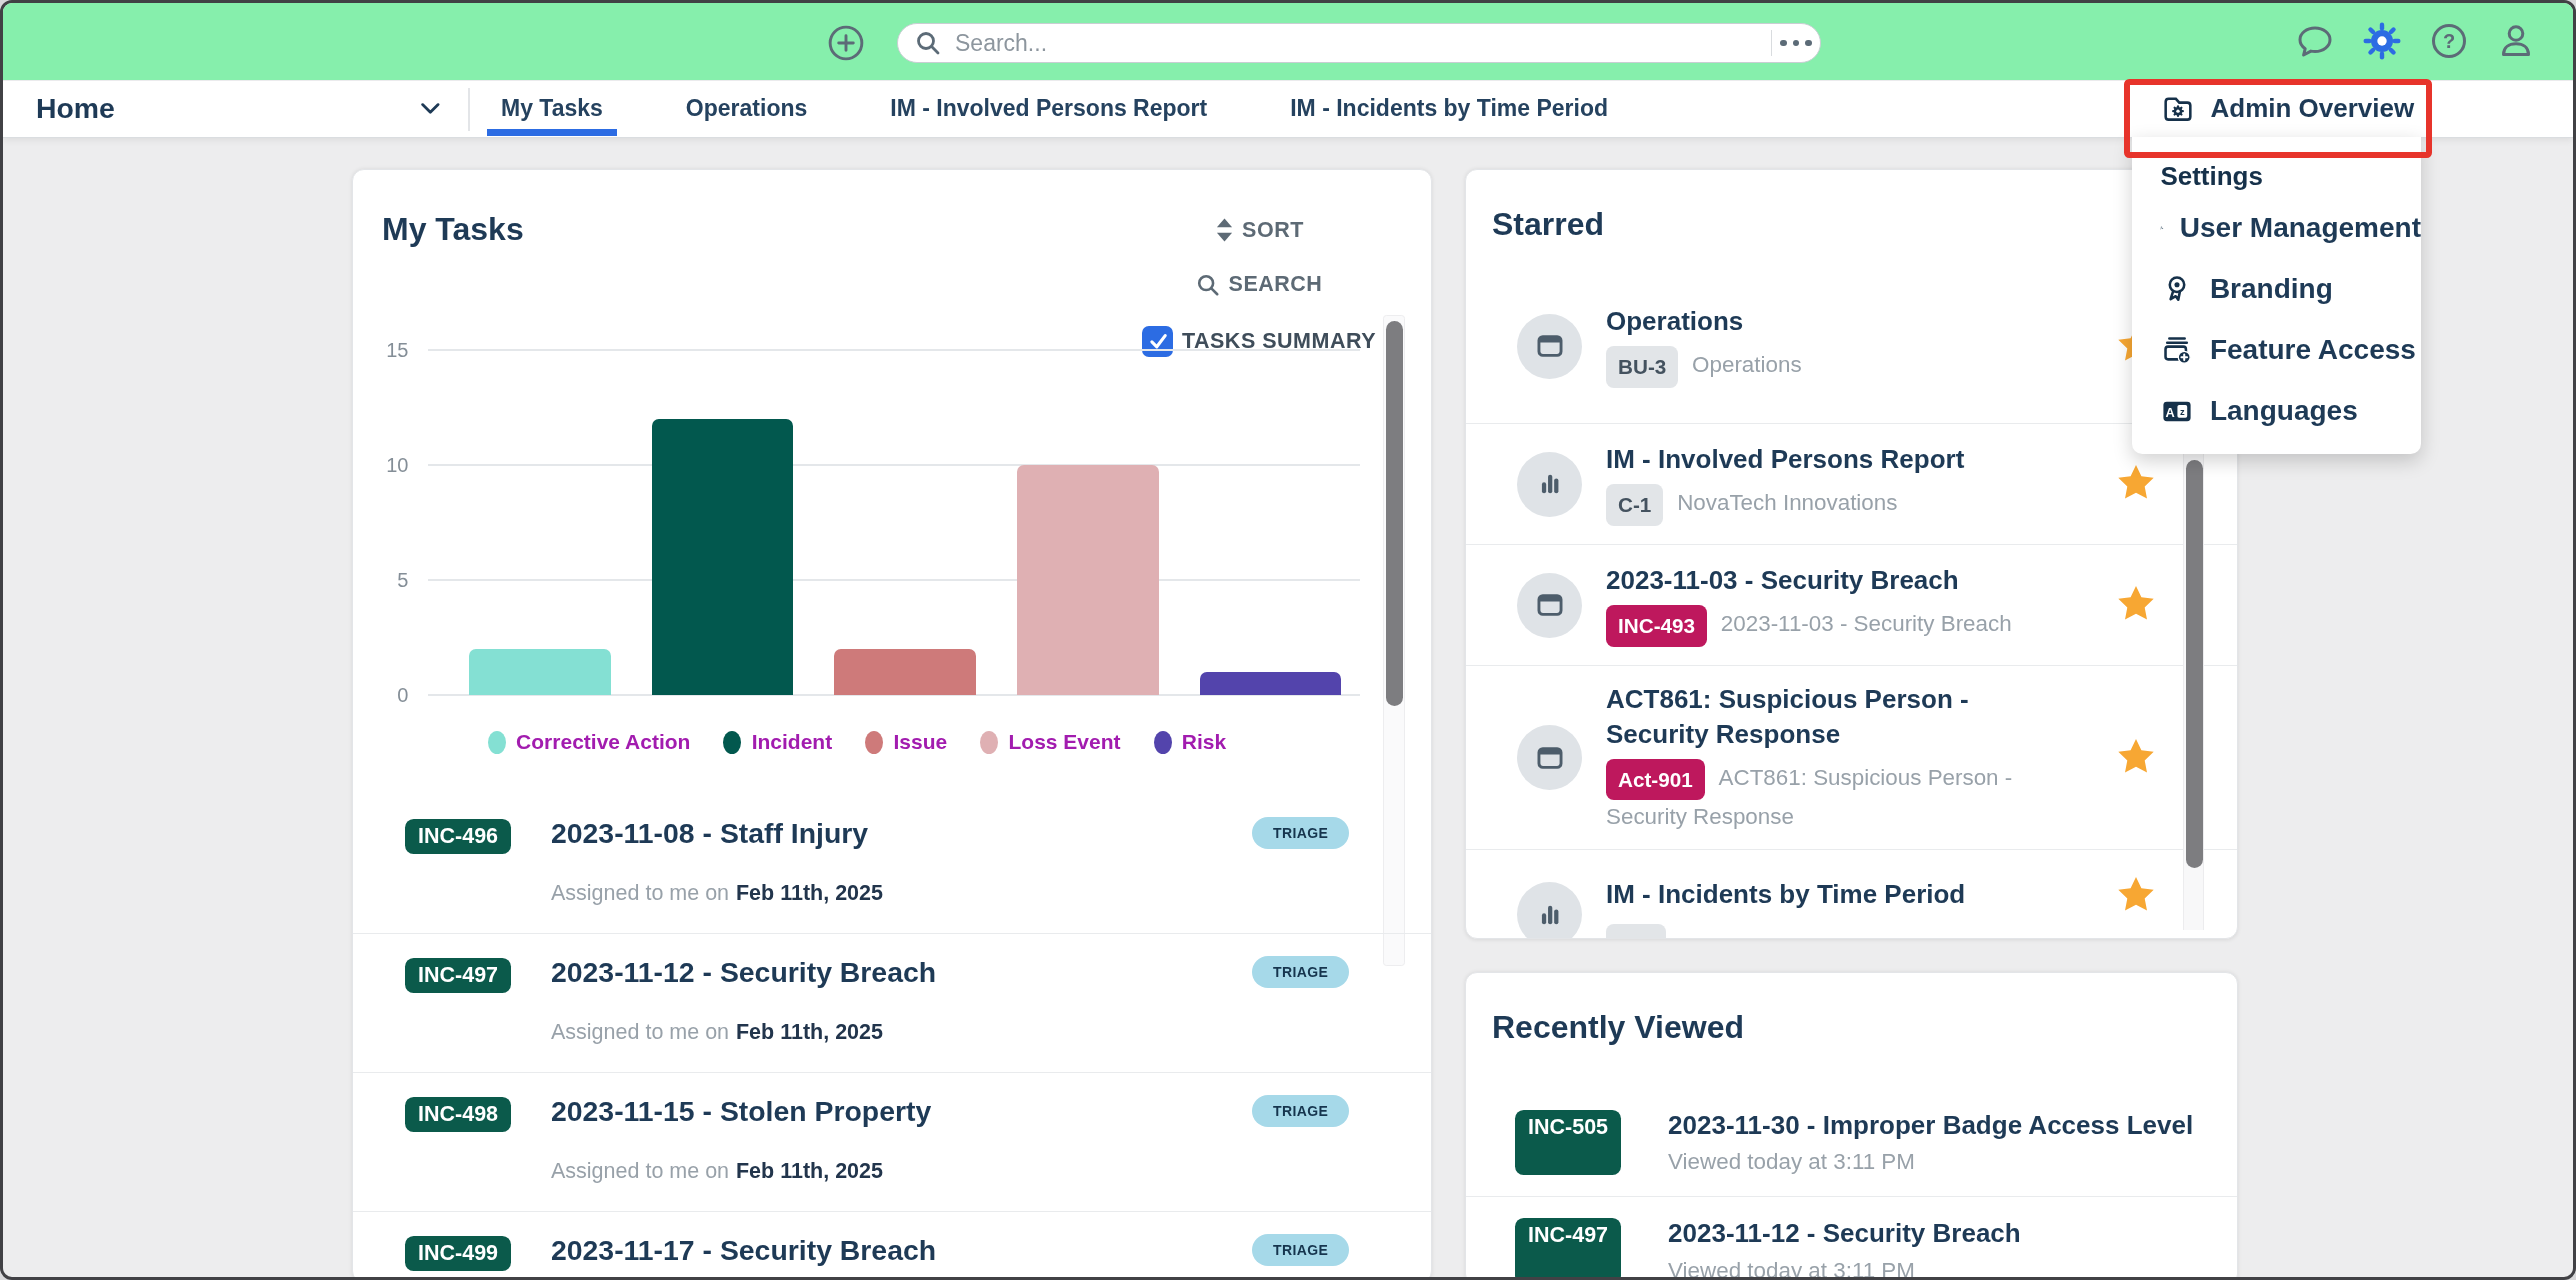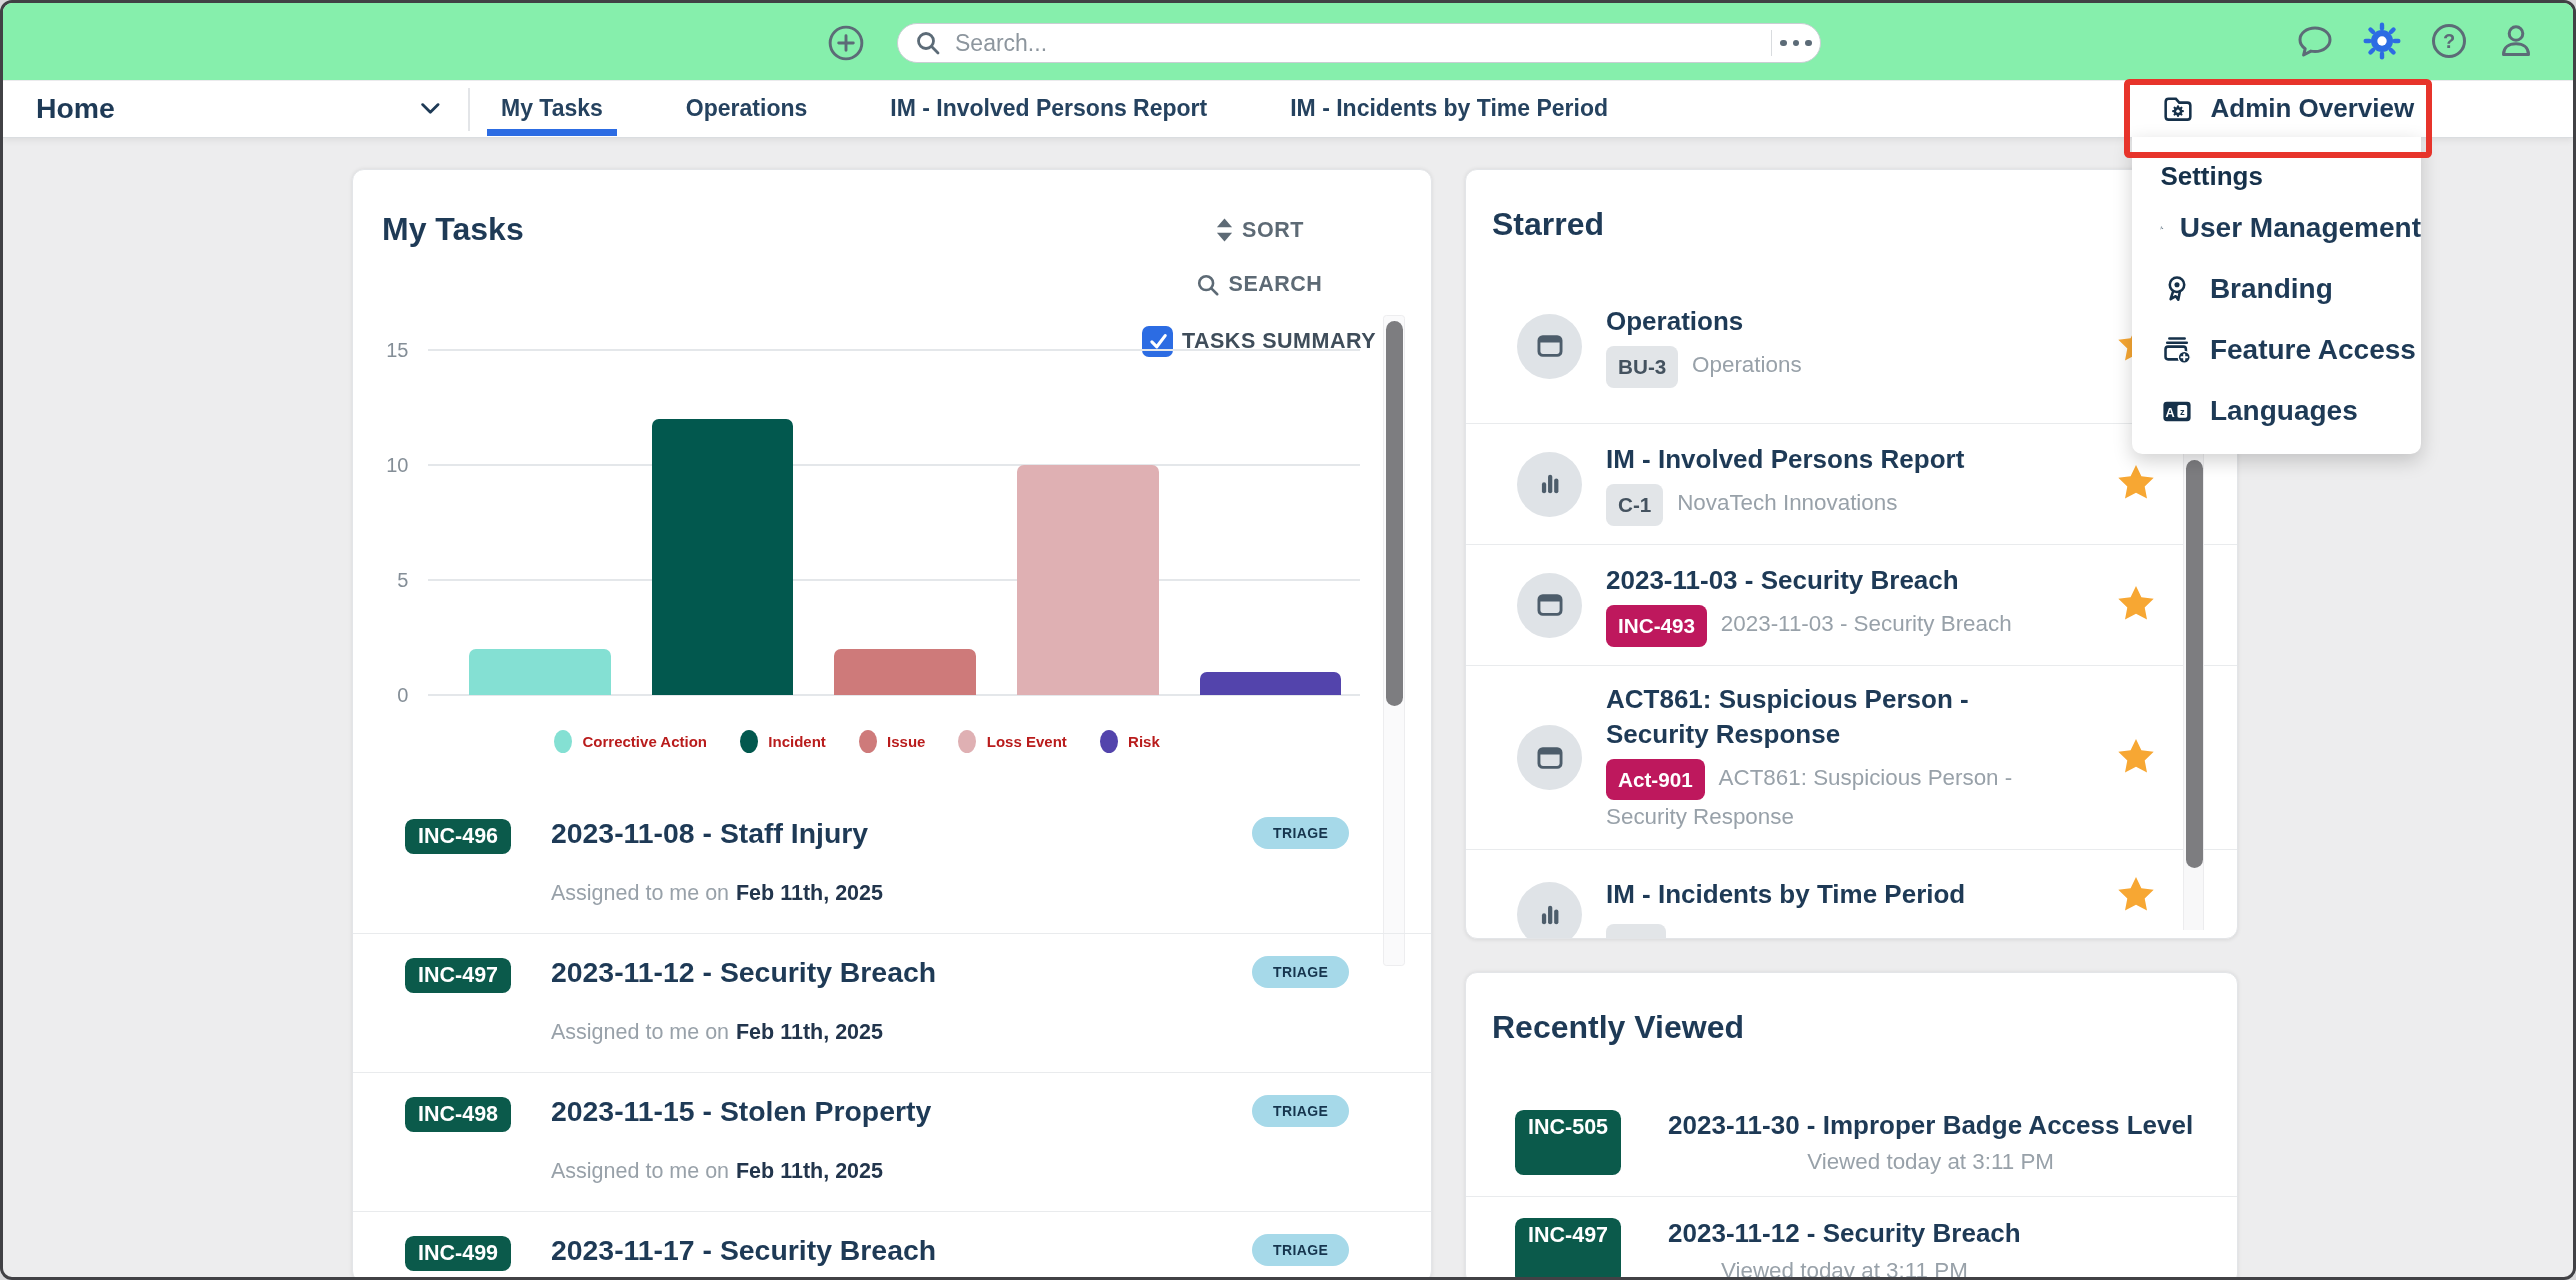--- a/index.html
+++ b/index.html
@@ -41,21 +41,21 @@
   .checkbox{width:31px;height:31px;border-radius:6.9px;background:#2c6ce3;display:flex;align-items:center;justify-content:center;}
   
   #chart-yaxis{position:absolute;left:0;top:180px;width:64px;height:345px;}
   .ytick{position:absolute;right:8.6px;transform:translateY(50%);font-size:20px;color:#848e97;}
   #chart-plot{position:absolute;left:75px;top:180px;width:932px;height:345px;}
   .gridline{position:absolute;left:0;right:0;height:1.7px;background:#e4e7ea;}
   .bar{position:absolute;bottom:0;width:15.2%;border-radius:6.9px 6.9px 0 0;}
   #chart-legend{position:absolute;left:0;top:560px;width:1008px;display:flex;justify-content:center;gap:33px;}
   .legend-item{display:flex;align-items:center;gap:10.3px;cursor:pointer;}
   .legend-dot{width:18px;height:23px;border-radius:50%;}
-  .legend-item span{font-size:15px;font-weight:600;color:#b91c1c;white-space:nowrap;}
+  .legend-item span{font-size:21px;font-weight:600;color:#a21caf;white-space:nowrap;}
   
   .mt-sbtrack{position:absolute;right:26px;top:145px;width:22.4px;height:651px;background:#fafafb;border:0.9px solid #ededef;border-radius:3.4px;}
   .mt-sbthumb{position:absolute;right:28.4px;top:151px;width:17px;height:385px;background:#7d7d80;border-radius:8.6px;}
   
   #task-list{position:absolute;left:0;top:625px;width:1080px;}
   .task-row{position:relative;height:139px;border-bottom:1.7px solid #e9ebed;cursor:pointer;}
   .task-row:last-child{border-bottom:none;}
   .id-badge{display:inline-block;background:#0b5a4b;color:#fff;font-size:21.5px;font-weight:700;padding:5.2px 13px;border-radius:8.6px;white-space:nowrap;}
   .task-row .id-badge{position:absolute;left:52px;top:24px;}
   .task-title{position:absolute;left:198px;top:22.4px;font-size:28.4px;font-weight:600;color:#1e3a56;white-space:nowrap;}
@@ -73,21 +73,21 @@
   .chip{display:inline-block;vertical-align:middle;font-size:20.7px;font-weight:700;padding:5px 12px;border-radius:7.8px;margin-right:13.8px;}
   .chip.gray{background:#e2e5e8;color:#44525f;}
   .chip.green{background:#be185d;color:#fff;}
   .chip.empty{width:60px;height:26px;}
   .star{position:absolute;right:83px;top:50%;transform:translateY(-50%);}
   
   .st-sbtrack{position:absolute;right:33px;top:5.2px;width:20.7px;height:755px;background:#f8f8f9;border-left:0.9px solid #ececee;border-right:0.9px solid #ececee;}
   .st-sbthumb{position:absolute;right:34px;top:290px;width:17px;height:408px;background:#7d7d80;border-radius:8.6px;}
   
   #rv-list{position:absolute;left:0;top:115px;width:773px;}
-  .rv-row{display:flex;padding:21.5px 26px 20.7px 49px;border-bottom:1.7px solid #e9ebed;cursor:pointer;text-align:center;}
+  .rv-row{display:flex;padding:21.5px 26px 20.7px 49px;border-bottom:1.7px solid #e9ebed;cursor:pointer;}
   .rv-row:last-child{border-bottom:none;}
   .rv-col{margin-left:47px;}
   .rv-title{font-size:26px;font-weight:600;color:#1e3a56;white-space:nowrap;}
   .rv-sub{margin-top:8.6px;font-size:22.4px;color:#98a1a9;}
   
   .admin-strip{position:absolute;left:2129px;top:78px;width:289px;height:55px;background:#fff;display:flex;align-items:center;padding-left:29px;z-index:40;cursor:pointer;}
   .admin-strip span{margin-left:15.5px;font-size:26px;font-weight:600;color:#1e3a56;white-space:nowrap;}
   .menu{position:absolute;left:2129px;top:134px;width:289px;height:317px;background:#fff;border-radius:0 0 10.3px 10.3px;box-shadow:0 6.9px 19px rgba(0,0,0,0.18);z-index:40;}
   .menu-header{margin:24px 0 5.2px 28.4px;font-size:26px;font-weight:800;color:#16314a;}
   .menu-item{display:flex;align-items:center;height:61px;padding-left:28.4px;cursor:pointer;}

